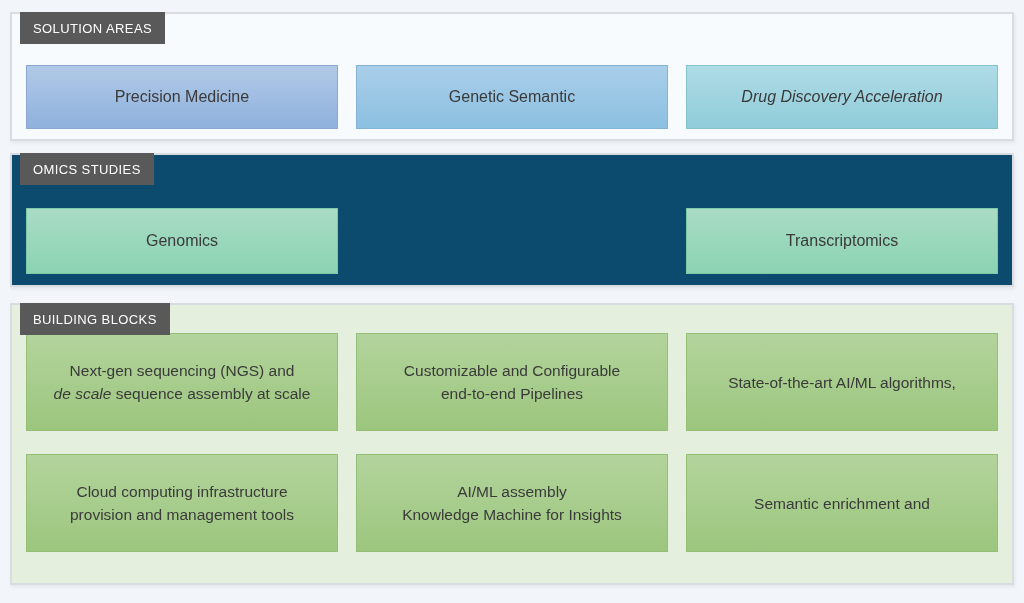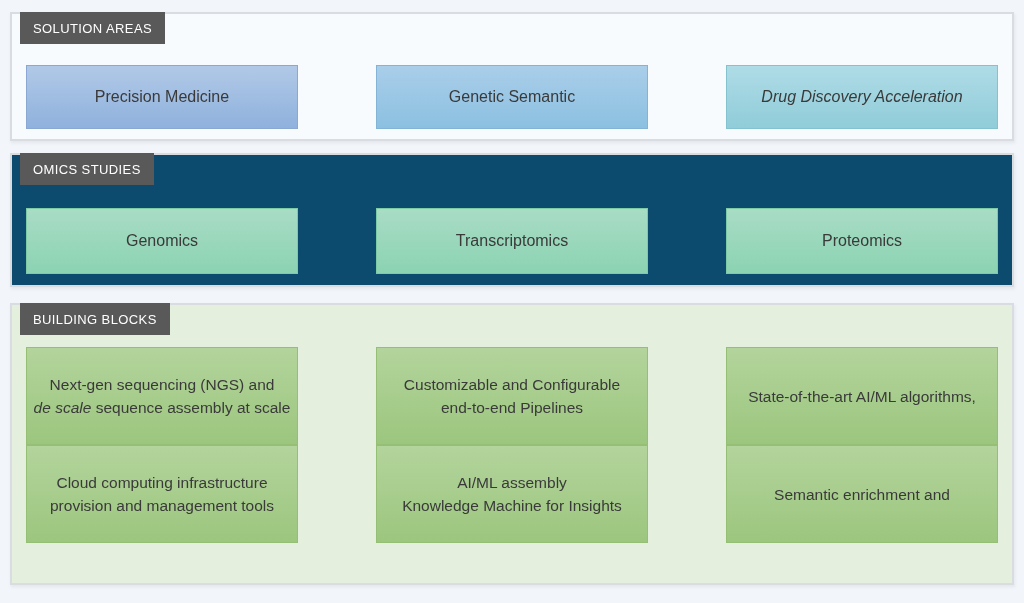--- a/index.html
+++ b/index.html
@@ -51,24 +51,24 @@
     white-space: nowrap;
     z-index: 2;
   }
   .row {
     display: flex;
     justify-content: space-between;
     padding: 0 14px;
   }
   .panel-solution .row { margin-top: 51px; }
   .panel-omics .row    { margin-top: 53px; }
-  .panel-building .row-1 { margin-top: 42px; }
-  .panel-building .row-2 { margin-top: 0; }
+  .panel-building .row-1 { margin-top: 28px; }
+  .panel-building .row-2 { margin-top: 23px; }
   .box {
-    width: 272px;
+    width: 312px;
     box-sizing: border-box;
     display: flex;
     flex-direction: column;
     align-items: center;
     justify-content: center;
     text-align: center;
     font-size: 16px;
   }
   .box-sm { height: 64px; }
   .box-md { height: 66px; }
@@ -116,23 +116,20 @@
 
 <div class="panel panel-omics">
   <div class="section-tag">OMICS STUDIES</div>
   <div class="row">
     <div class="box box-md grad-teal">
       <span>Genomics</span>
     </div>
     <div class="box box-md grad-teal">
       <span>Transcriptomics</span>
     </div>
-    <div class="box box-md grad-teal">
-      <span>Proteomics</span>
-    </div>
   </div>
 </div>
 
 <div class="panel panel-building">
   <div class="section-tag">BUILDING BLOCKS</div>
   <div class="row row-1">
     <div class="box box-lg grad-green">
       <span>Next-gen sequencing (NGS) and</span>
       <span><i class="italic">de scale</i><span> sequence assembly at scale</span></span>
     </div>

